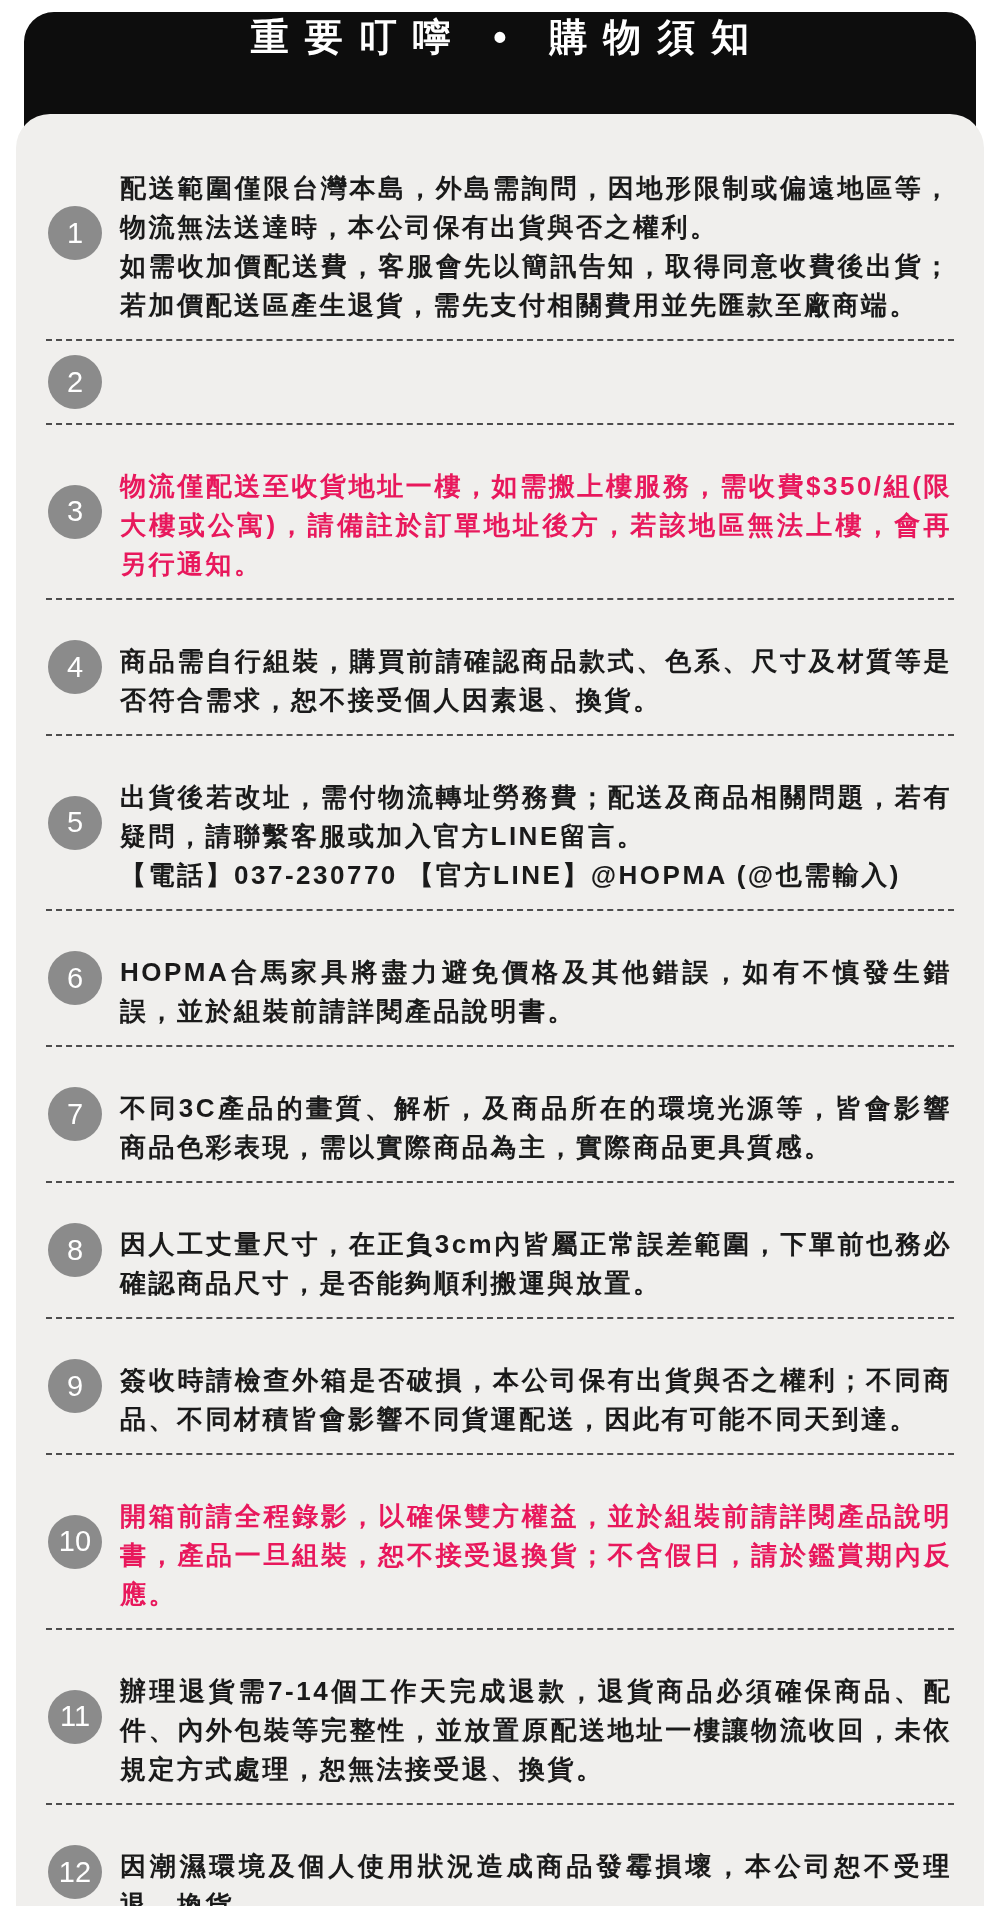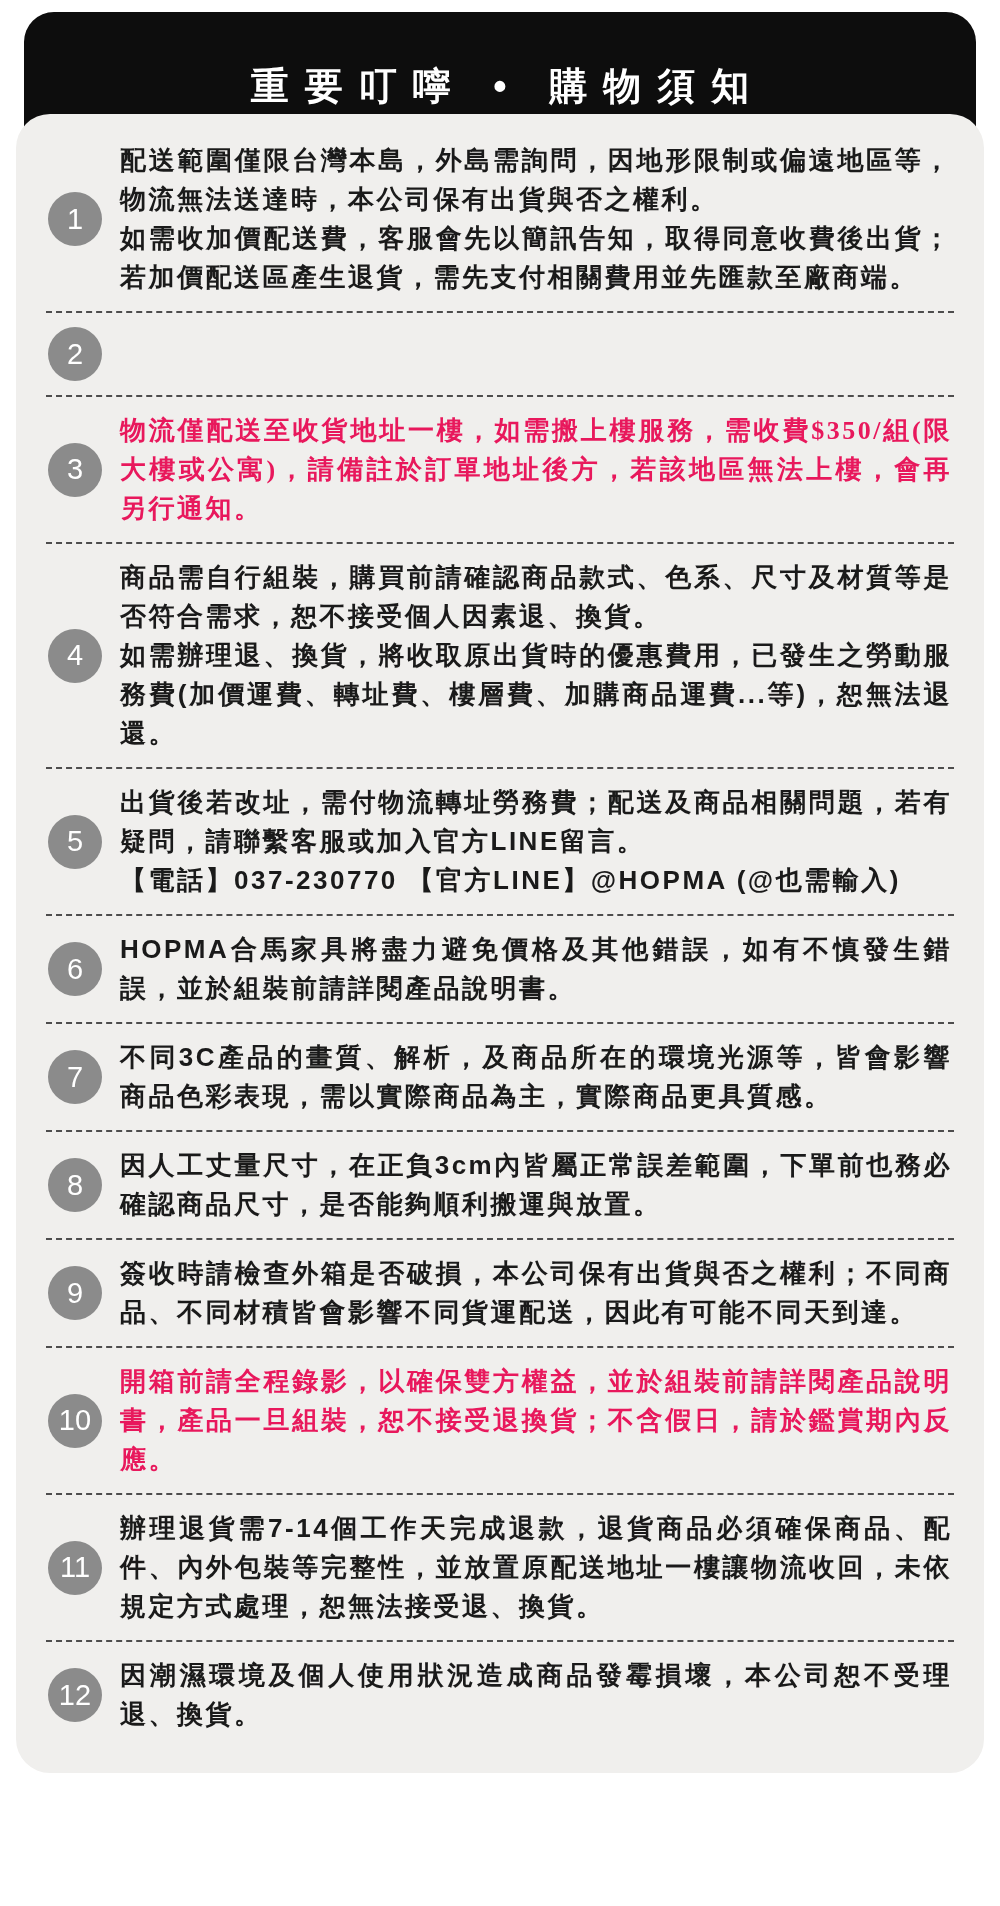--- a/index.html
+++ b/index.html
@@ -16,21 +16,21 @@
     font-family:"Liberation Sans","DejaVu Sans",sans-serif;
     color:var(--text);
   }
   .page{width:1000px;min-height:1906px;background:#ffffff;padding-top:12px;}
   .notice-header{
     margin:0 24px;
     height:126px;
     background:var(--header-bg);
     border-radius:30px 30px 0 0;
     display:flex;
-    align-items:flex-end;
+    align-items:flex-start;
     justify-content:center;
     padding-bottom:26px;
   }
   .notice-header .title{
     color:#ffffff;
     font-size:38px;
     font-weight:700;
     letter-spacing:16px;
     text-indent:16px;
     white-space:nowrap;
@@ -63,23 +63,24 @@
     letter-spacing:0;
   }
   .txt{
     flex:1;
     font-size:26px;
     font-weight:700;
     line-height:1.5;
     letter-spacing:2.5px;
     text-align:justify;
     color:var(--text);
+    margin-top:28px;
   }
   .txt p{margin:0;}
-  .item.pink .txt{color:var(--accent);font-family:Liberation Serif, serif;}
+  .item.pink .txt{color:var(--accent);}
   .sep{
     border-top:2px dashed #4d4d4d;
     height:0;
     margin:1px 2px;
   }
 </style>
 </head>
 <body>
 
 <div class="page">
@@ -109,21 +110,20 @@
       <div class="txt">
         <p>物流僅配送至收貨地址一樓，如需搬上樓服務，需收費$350/組(限大樓或公寓)，請備註於訂單地址後方，若該地區無法上樓，會再另行通知。</p>
       </div>
     </div>
     <div class="sep"></div>
 
     <div class="item">
       <div class="badge">4</div>
       <div class="txt">
         <p>商品需自行組裝，購買前請確認商品款式、色系、尺寸及材質等是否符合需求，恕不接受個人因素退、換貨。</p>
-        <p>如需辦理退、換貨，將收取原出貨時的優惠費用，已發生之勞動服務費(加價運費、轉址費、樓層費、加購商品運費...等)，恕無法退還。</p>
       </div>
     </div>
     <div class="sep"></div>
 
     <div class="item">
       <div class="badge">5</div>
       <div class="txt">
         <p>出貨後若改址，需付物流轉址勞務費；配送及商品相關問題，若有疑問，請聯繫客服或加入官方LINE留言。</p>
         <p>【電話】037-230770  【官方LINE】@HOPMA (@也需輸入)</p>
       </div>

